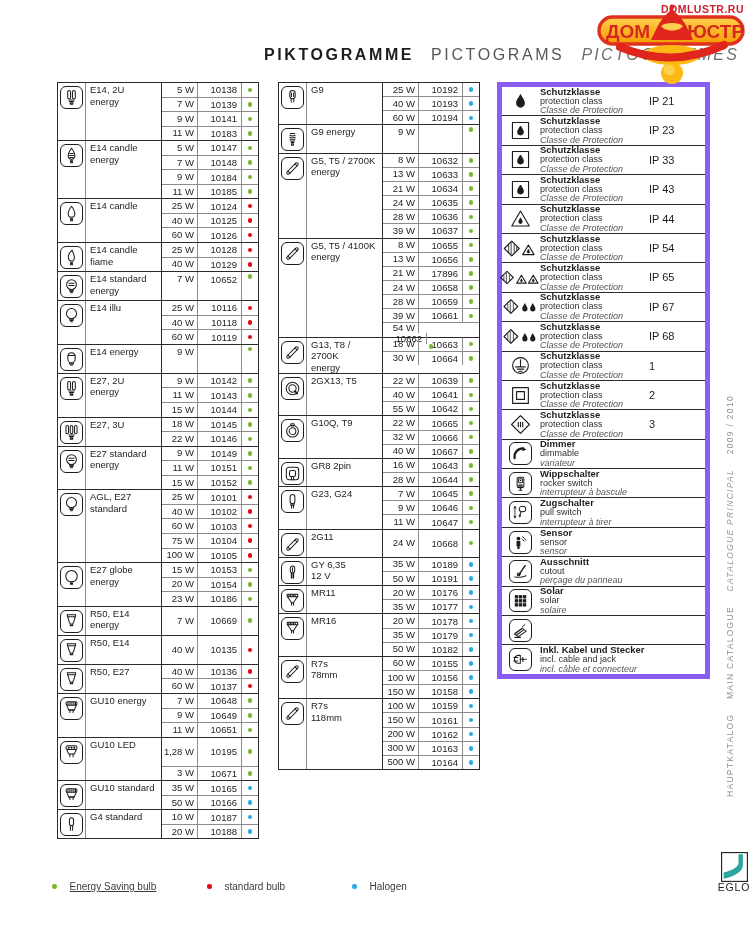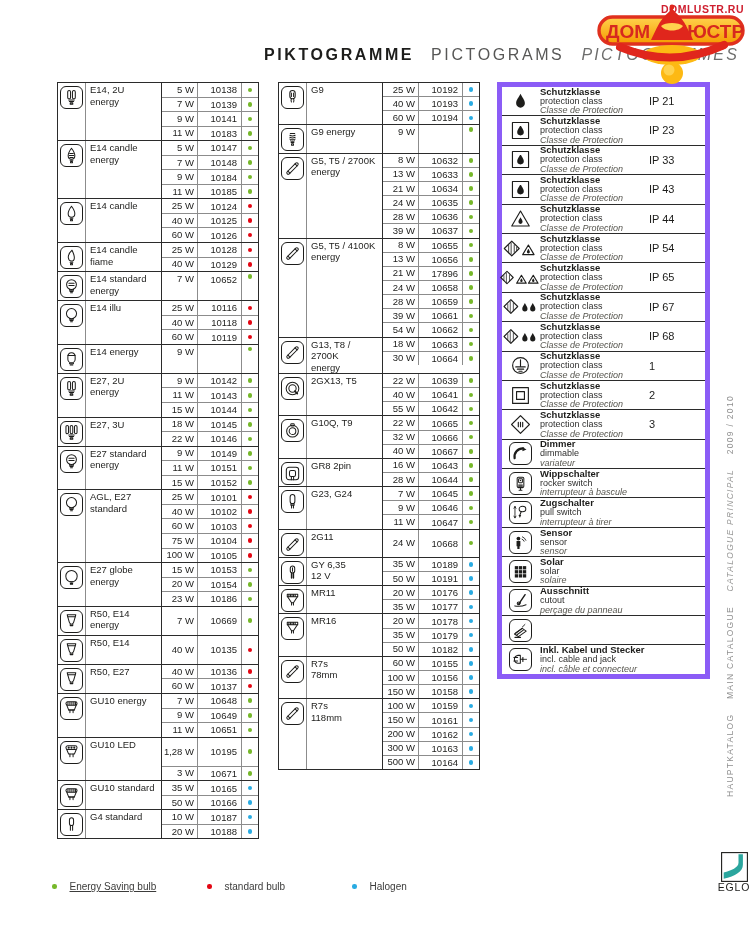--- a/index.html
+++ b/index.html
@@ -904,21 +904,21 @@
               <span class="dot" style="background:#76b82a"></span>
             </div>
           </div>
           <div class="row" style="height: 13.15px;">
             <div class="w-cell">39 W</div>
             <div class="a-cell">10661</div>
             <div class="d-cell">
               <span class="dot" style="background:#76b82a"></span>
             </div>
           </div>
-          <div class="row" style="height: 13.15px;">
+          <div class="row" style="height: 13.15px; flex-direction: column;">
             <div class="w-cell">54 W</div>
             <div class="a-cell">10662</div>
             <div class="d-cell">
               <span class="dot" style="background:#76b82a"></span>
             </div>
           </div>
         </div>
       </div>
       <div class="group">
         <div class="icon-cell">
@@ -1613,20 +1613,40 @@
                 <path d="M7 10.2h4.8v6.4h-1v3.6H8v-3.6H7z" fill="#1d1d1b" stroke="none"></path>
                 <path d="M14.4 4.8a7.4 7.4 0 0 1 4.4 4.4M14 7.8a4.2 4.2 0 0 1 2.6 2.6" stroke-width="1.1"></path>
               </g>
             </svg>
           </div>
         </div>
         <div class="picto-text">
           <div class="pt-de">Sensor</div>
           <div class="pt-en">sensor</div>
           <div class="pt-fr">sensor</div>
+        </div>
+        <div class="picto-value"></div>
+      </div>
+      <div class="picto-row">
+        <div class="picto-icon-cell">
+          <div class="pictobox">
+            <svg viewBox="0 0 24 24">
+              <g stroke="#1d1d1b" stroke-width="1.3" fill="none" stroke-linecap="round" stroke-linejoin="round">
+                <path d="M4.8 18.8c4.8.9 9.8.4 14.2-1.5"></path>
+                <circle cx="9.6" cy="15.6" r="1.7"></circle>
+                <path d="M17.8 4.6l-6.2 9.2" stroke-width="1.8"></path>
+                <path d="M11.2 14.8l-1.1 1.6" stroke-width="2.6"></path>
+              </g>
+            </svg>
+          </div>
+        </div>
+        <div class="picto-text">
+          <div class="pt-de">Ausschnitt</div>
+          <div class="pt-en">cutout</div>
+          <div class="pt-fr">perçage du panneau</div>
         </div>
         <div class="picto-value"></div>
       </div>
       <div class="picto-row">
         <div class="picto-icon-cell">
           <div class="pictobox">
             <svg viewBox="0 0 24 24">
               <g stroke="#1d1d1b" stroke-width="1.3" fill="none" stroke-linecap="round" stroke-linejoin="round">
                 <g fill="#1d1d1b" stroke="none">
                   <rect x="4.8" y="5.2" width="4.2" height="4.2"></rect>
@@ -1640,40 +1660,20 @@
                   <rect x="15" y="15.4" width="4.2" height="4.2"></rect>
                 </g>
               </g>
             </svg>
           </div>
         </div>
         <div class="picto-text">
           <div class="pt-de">Solar</div>
           <div class="pt-en">solar</div>
           <div class="pt-fr">solaire</div>
-        </div>
-        <div class="picto-value"></div>
-      </div>
-      <div class="picto-row">
-        <div class="picto-icon-cell">
-          <div class="pictobox">
-            <svg viewBox="0 0 24 24">
-              <g stroke="#1d1d1b" stroke-width="1.3" fill="none" stroke-linecap="round" stroke-linejoin="round">
-                <path d="M4.8 18.8c4.8.9 9.8.4 14.2-1.5"></path>
-                <circle cx="9.6" cy="15.6" r="1.7"></circle>
-                <path d="M17.8 4.6l-6.2 9.2" stroke-width="1.8"></path>
-                <path d="M11.2 14.8l-1.1 1.6" stroke-width="2.6"></path>
-              </g>
-            </svg>
-          </div>
-        </div>
-        <div class="picto-text">
-          <div class="pt-de">Ausschnitt</div>
-          <div class="pt-en">cutout</div>
-          <div class="pt-fr">perçage du panneau</div>
         </div>
         <div class="picto-value"></div>
       </div>
       <div class="picto-row">
         <div class="picto-icon-cell">
           <div class="pictobox">
             <svg viewBox="0 0 24 24">
               <g stroke="#1d1d1b" stroke-width="1.3" fill="none" stroke-linecap="round" stroke-linejoin="round">
                 <path d="M4.4 16.4l9.8-7 5 3.4-9.8 7z"></path>
                 <path d="M7.6 17.4l8-5.8M6 15.2l8-5.8"></path>

